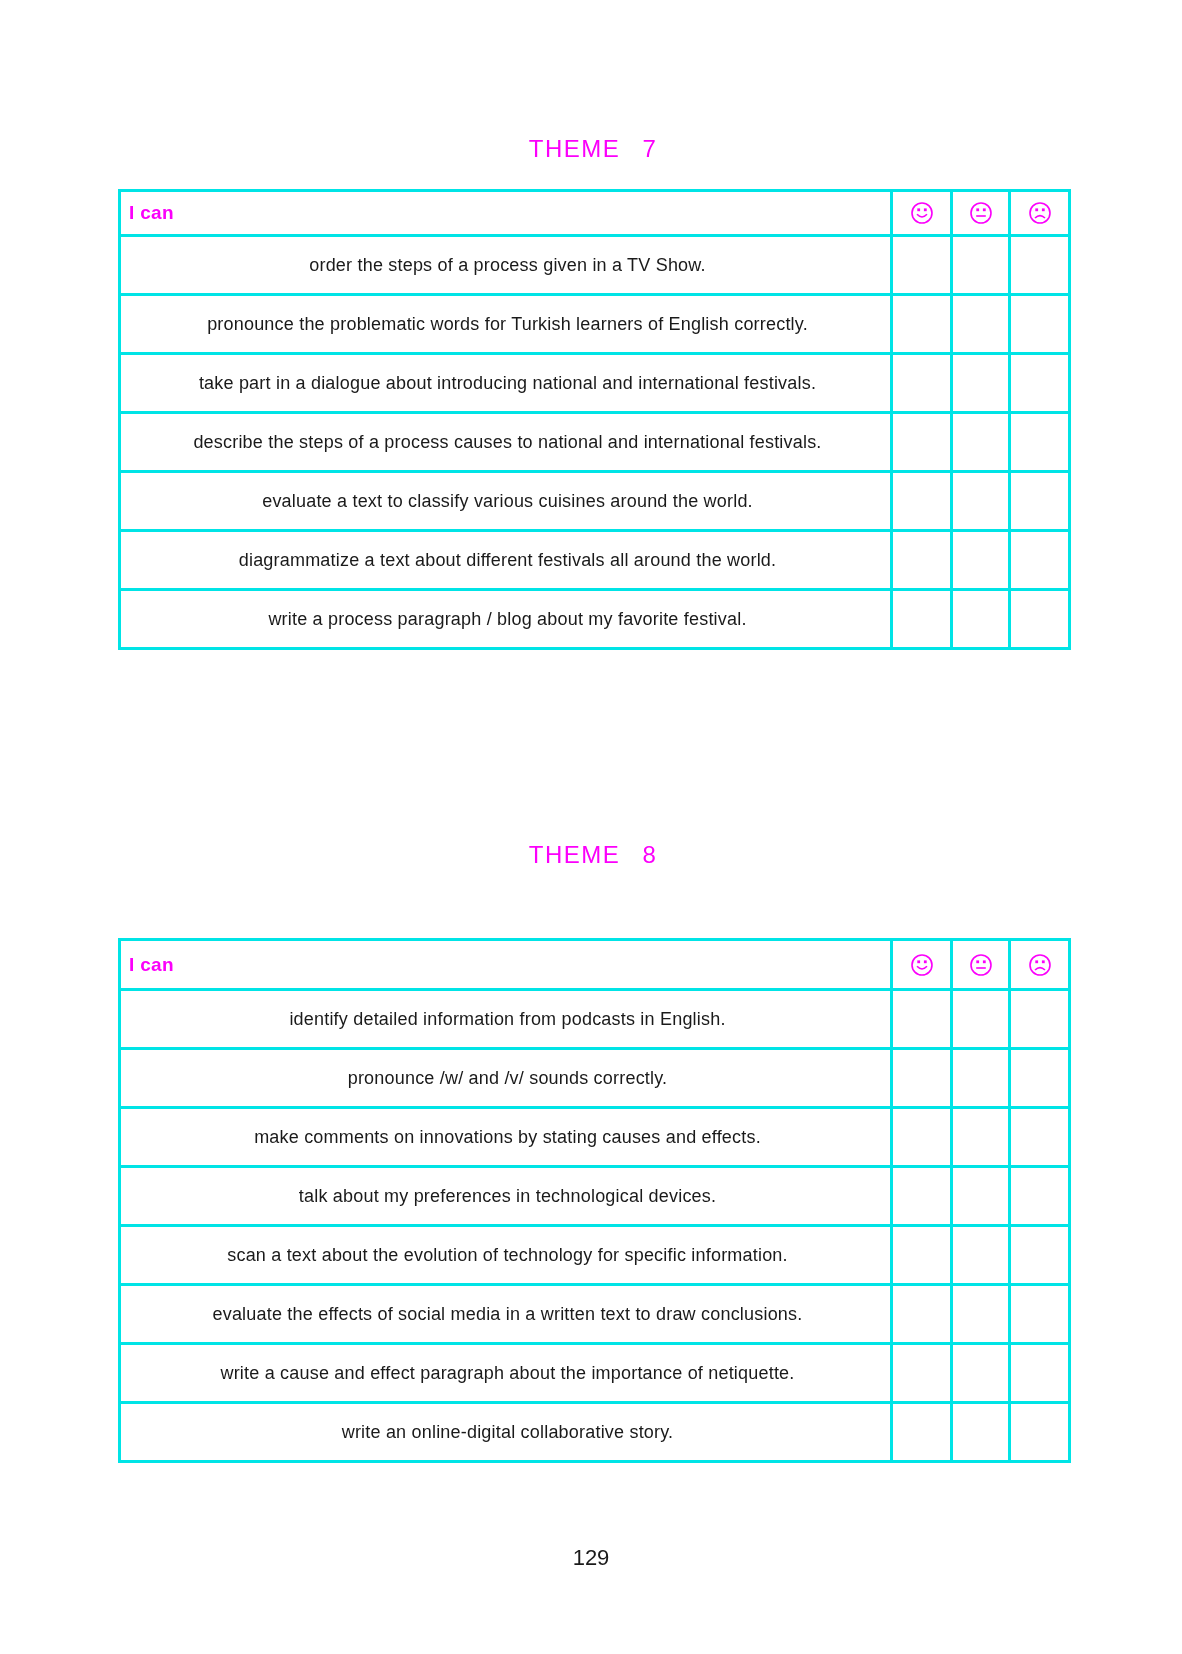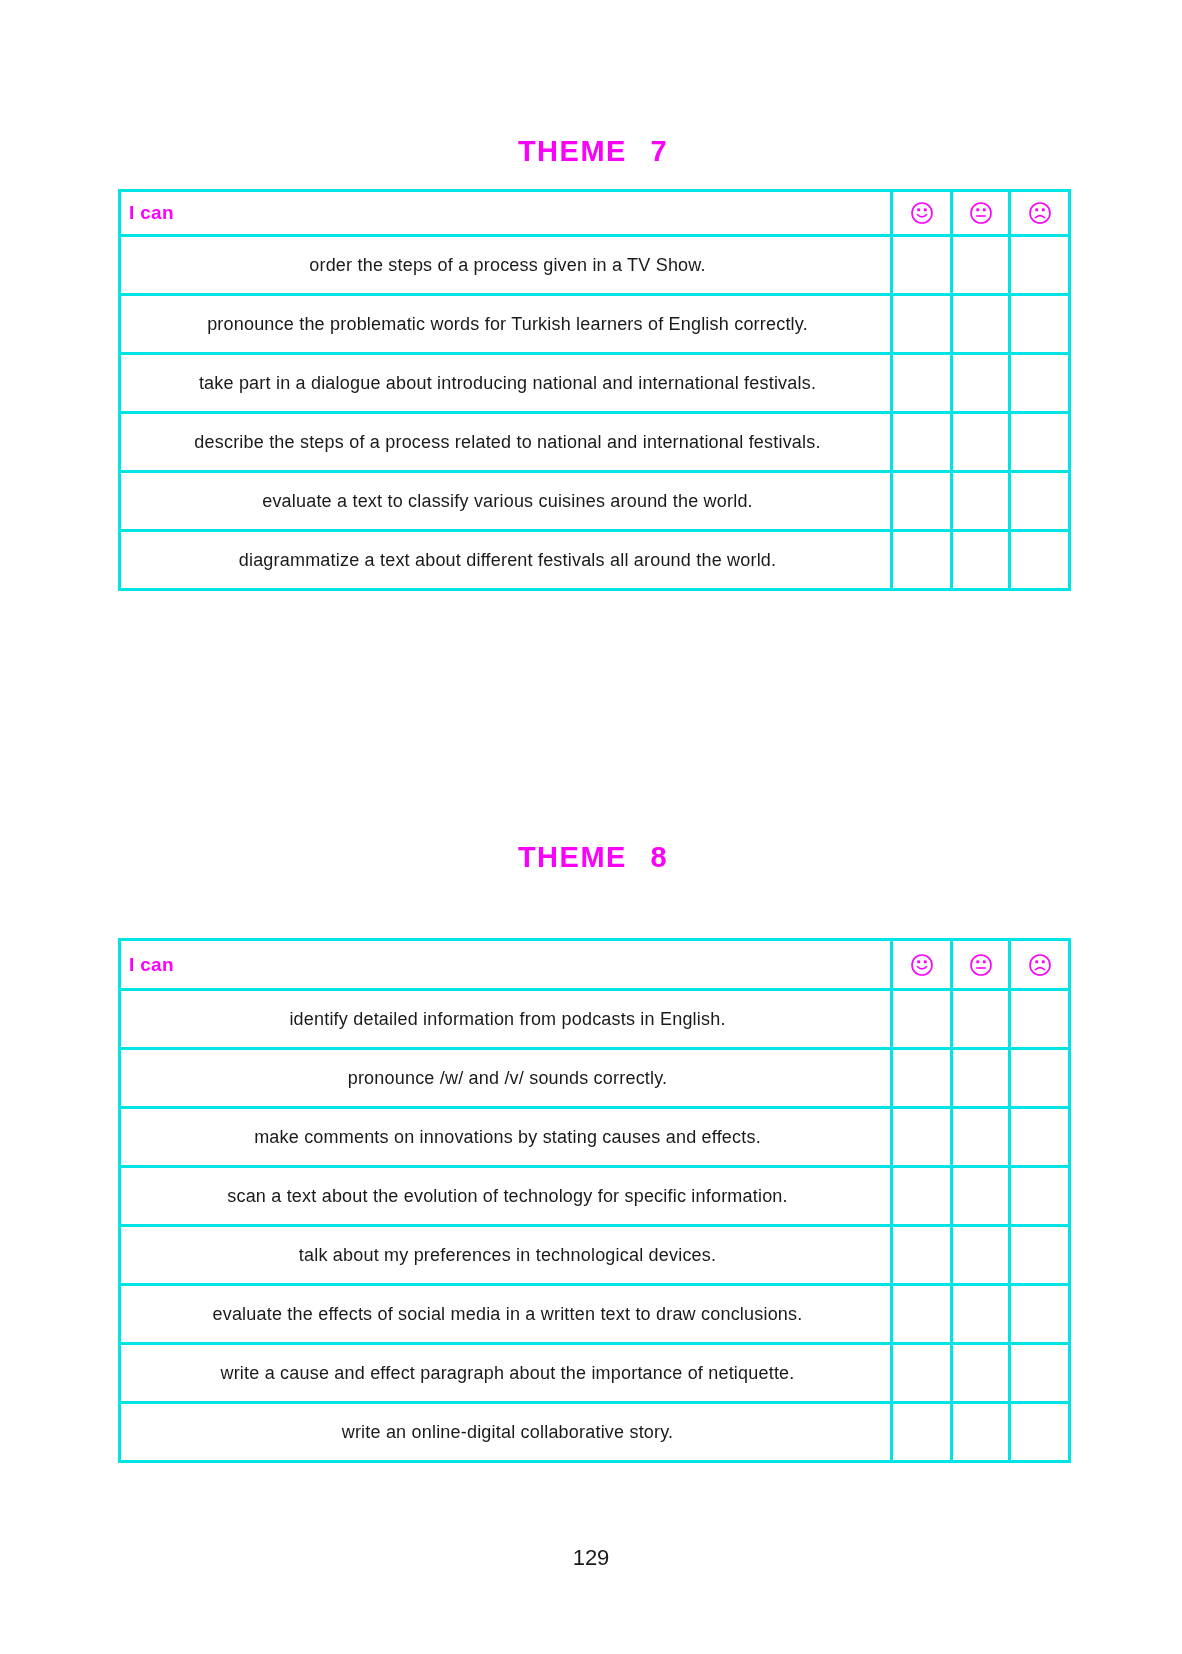--- a/index.html
+++ b/index.html
@@ -13,22 +13,22 @@
     background: #ffffff;
     overflow: hidden;
   }
 
   .theme-title {
     position: absolute;
     left: 118px;
     width: 950px;
     text-align: center;
     color: #fb00fb;
-    font-size: 29px;
-    font-weight: bold;
+    font-size: 24px;
+    font-weight: normal;
     letter-spacing: 1.5px;
     word-spacing: 14px;
   }
   #title-0 { top: 135px; }
   #title-1 { top: 841px; text-align: center; }
 
   table.cando {
     position: absolute;
     left: 118px;
     width: 950px;
@@ -148,33 +148,39 @@
     <td class="cell"></td>
     <td class="cell"></td>
   </tr>
         <tr>
     <td class="stmt"><span>take part in a dialogue about introducing national and international festivals.</span></td>
     <td class="cell"></td>
     <td class="cell"></td>
     <td class="cell"></td>
   </tr>
         <tr>
-    <td class="stmt"><span>describe the steps of a process related to national and international festivals.</span></td>
+    <td class="stmt"><span>describe the steps of a process causes to national and international festivals.</span></td>
     <td class="cell"></td>
     <td class="cell"></td>
     <td class="cell"></td>
   </tr>
         <tr>
     <td class="stmt"><span>evaluate a text to classify various cuisines around the world.</span></td>
     <td class="cell"></td>
     <td class="cell"></td>
     <td class="cell"></td>
   </tr>
         <tr>
     <td class="stmt"><span>diagrammatize a text about different festivals all around the world.</span></td>
+    <td class="cell"></td>
+    <td class="cell"></td>
+    <td class="cell"></td>
+  </tr>
+        <tr>
+    <td class="stmt"><span>write a process paragraph / blog about my favorite festival.</span></td>
     <td class="cell"></td>
     <td class="cell"></td>
     <td class="cell"></td>
   </tr>
       </tbody>
   </table>
 
   <h2 class="theme-title" id="title-1">THEME 8</h2>
 
   <table class="cando" id="table-1">
@@ -232,27 +238,27 @@
     <td class="cell"></td>
     <td class="cell"></td>
   </tr>
         <tr>
     <td class="stmt"><span>make comments on innovations by stating causes and effects.</span></td>
     <td class="cell"></td>
     <td class="cell"></td>
     <td class="cell"></td>
   </tr>
         <tr>
+    <td class="stmt"><span>talk about my preferences in technological devices.</span></td>
+    <td class="cell"></td>
+    <td class="cell"></td>
+    <td class="cell"></td>
+  </tr>
+        <tr>
     <td class="stmt"><span>scan a text about the evolution of technology for specific information.</span></td>
-    <td class="cell"></td>
-    <td class="cell"></td>
-    <td class="cell"></td>
-  </tr>
-        <tr>
-    <td class="stmt"><span>talk about my preferences in technological devices.</span></td>
     <td class="cell"></td>
     <td class="cell"></td>
     <td class="cell"></td>
   </tr>
         <tr>
     <td class="stmt"><span>evaluate the effects of social media in a written text to draw conclusions.</span></td>
     <td class="cell"></td>
     <td class="cell"></td>
     <td class="cell"></td>
   </tr>

